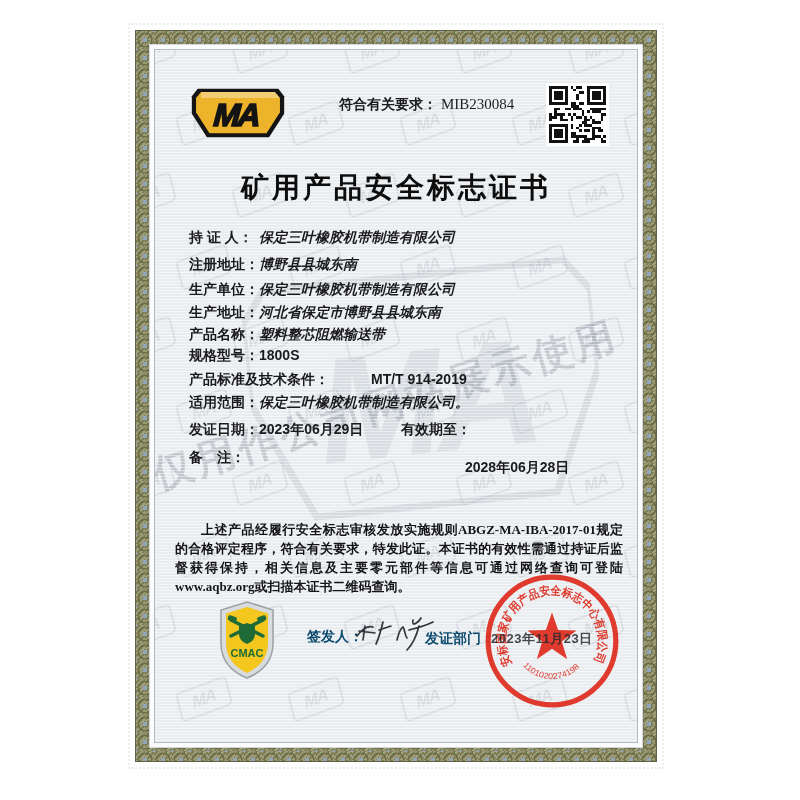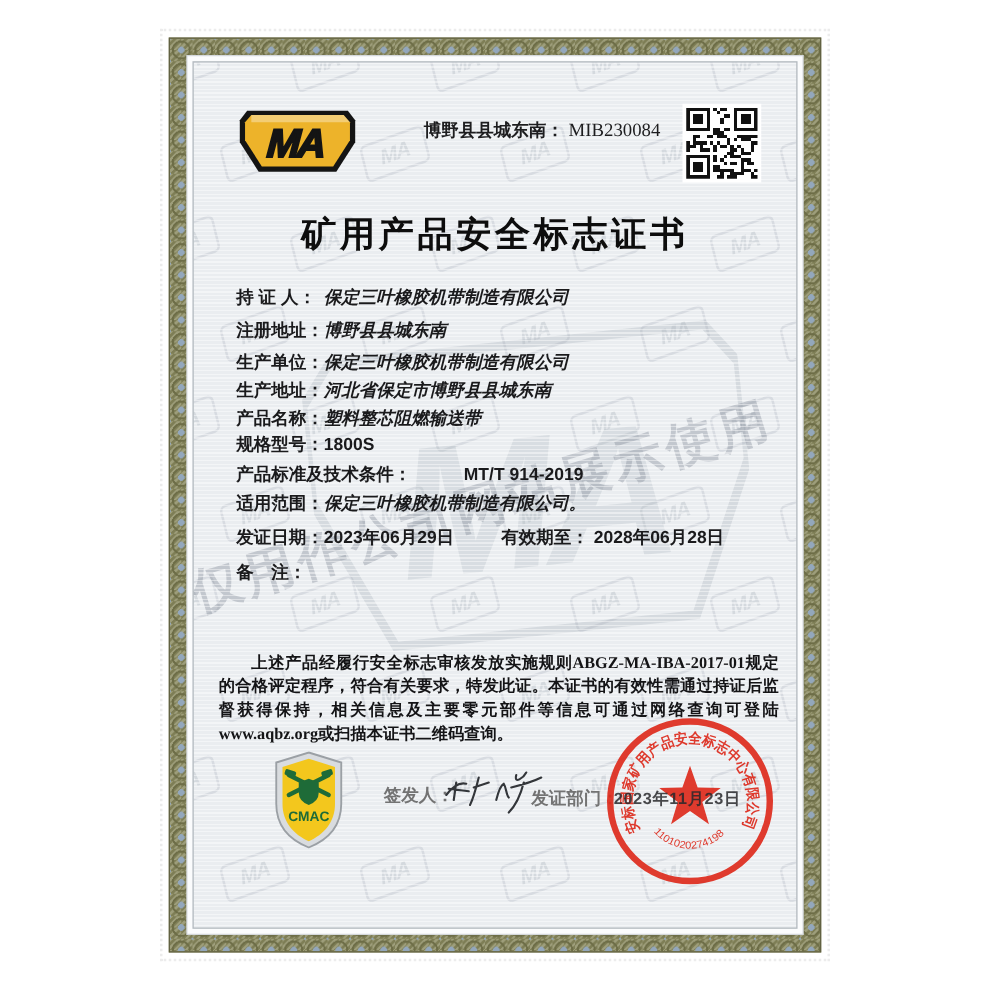--- a/index.html
+++ b/index.html
@@ -59,29 +59,29 @@
 
   .row { left:34px; width:430px; height:20px; font-size:14px; color:#1a1a1c; }
   .row .lbl  { position:absolute; left:0; font-weight:bold; }
   .row .val  { position:absolute; left:70px;
                font-family:"Liberation Serif", serif;
                font-weight:bold; font-style:italic; }
   .row .val.sans { font-family:"Liberation Sans", sans-serif;
                    font-style:normal; font-weight:bold; }
   .row .val.std  { left:182px; }
   .row .lbl2 { position:absolute; left:212px; font-weight:bold; }
-  .row .val2 { position:absolute; left:286px; font-weight:bold; }
+  .row .val2 { position:absolute; left:276px; font-weight:bold;margin-top:38px; }
 
   .statement { left:20px; top:470px; width:448px;
                font:bold 13px "Liberation Serif", serif;
                line-height:19px; color:#141416;
                text-align:justify; text-indent:2em; }
 
   .cmac { left:62px; top:551px; width:60px; height:78px; }
-  .signer-label, .issuer-label { font-size:14px; font-weight:bold; color:#737373; }
+  .signer-label, .issuer-label { font-size:14px; font-weight:bold; color:#0c4a6e; }
   .signer-label { left:152px; top:578px; }
   .signature    { left:194px; top:556px; width:90px; height:48px; }
   .issuer-label { left:270px; top:580px; }
 
   .seal { left:328px; top:522px; width:138px; height:138px; }
   .seal-date { left:336px; top:580px; font-size:13px; font-weight:bold;
                color:rgba(40,40,44,.85); letter-spacing:.5px; }
 </style>
 </head>
 <body>
@@ -155,21 +155,21 @@
     <div class="content">
 
       <svg class="abs" style="left:36px; top:37px;" width="94" height="52" viewBox="0 0 112 60">
         <polygon points="8,1 104,1 111,10 111,31 93,59 19,59 1,31 1,10" fill="#141414"></polygon>
         <polygon points="12,5 100,5 106,12 106,29 90,54 22,54 6,29 6,12" fill="#edb32a"></polygon>
         <polygon points="12,5 100,5 106,12 12,12" fill="rgba(255,255,255,.35)"></polygon>
         <text x="56" y="45" text-anchor="middle" transform="skewX(-4)" font-family="Liberation Sans, sans-serif" font-style="italic" font-weight="bold" font-size="38" letter-spacing="-3" fill="#141414" stroke="#141414" stroke-width="2">MA</text>
       </svg>
 
       <div class="abs sn-line">
-        <span class="sn-label">博野县县城东南：</span>
+        <span class="sn-label">符合有关要求：</span>
         <span class="sn-value">MIB230084</span>
       </div>
 
       <svg class="abs qr" viewBox="0 0 21 21" shape-rendering="crispEdges">
           <rect x="8" y="0" width="1" height="1" fill="#111"></rect>
           <rect x="10" y="0" width="1" height="1" fill="#111"></rect>
           <rect x="11" y="0" width="1" height="1" fill="#111"></rect>
           <rect x="9" y="1" width="1" height="1" fill="#111"></rect>
           <rect x="11" y="2" width="1" height="1" fill="#111"></rect>
           <rect x="12" y="2" width="1" height="1" fill="#111"></rect>

